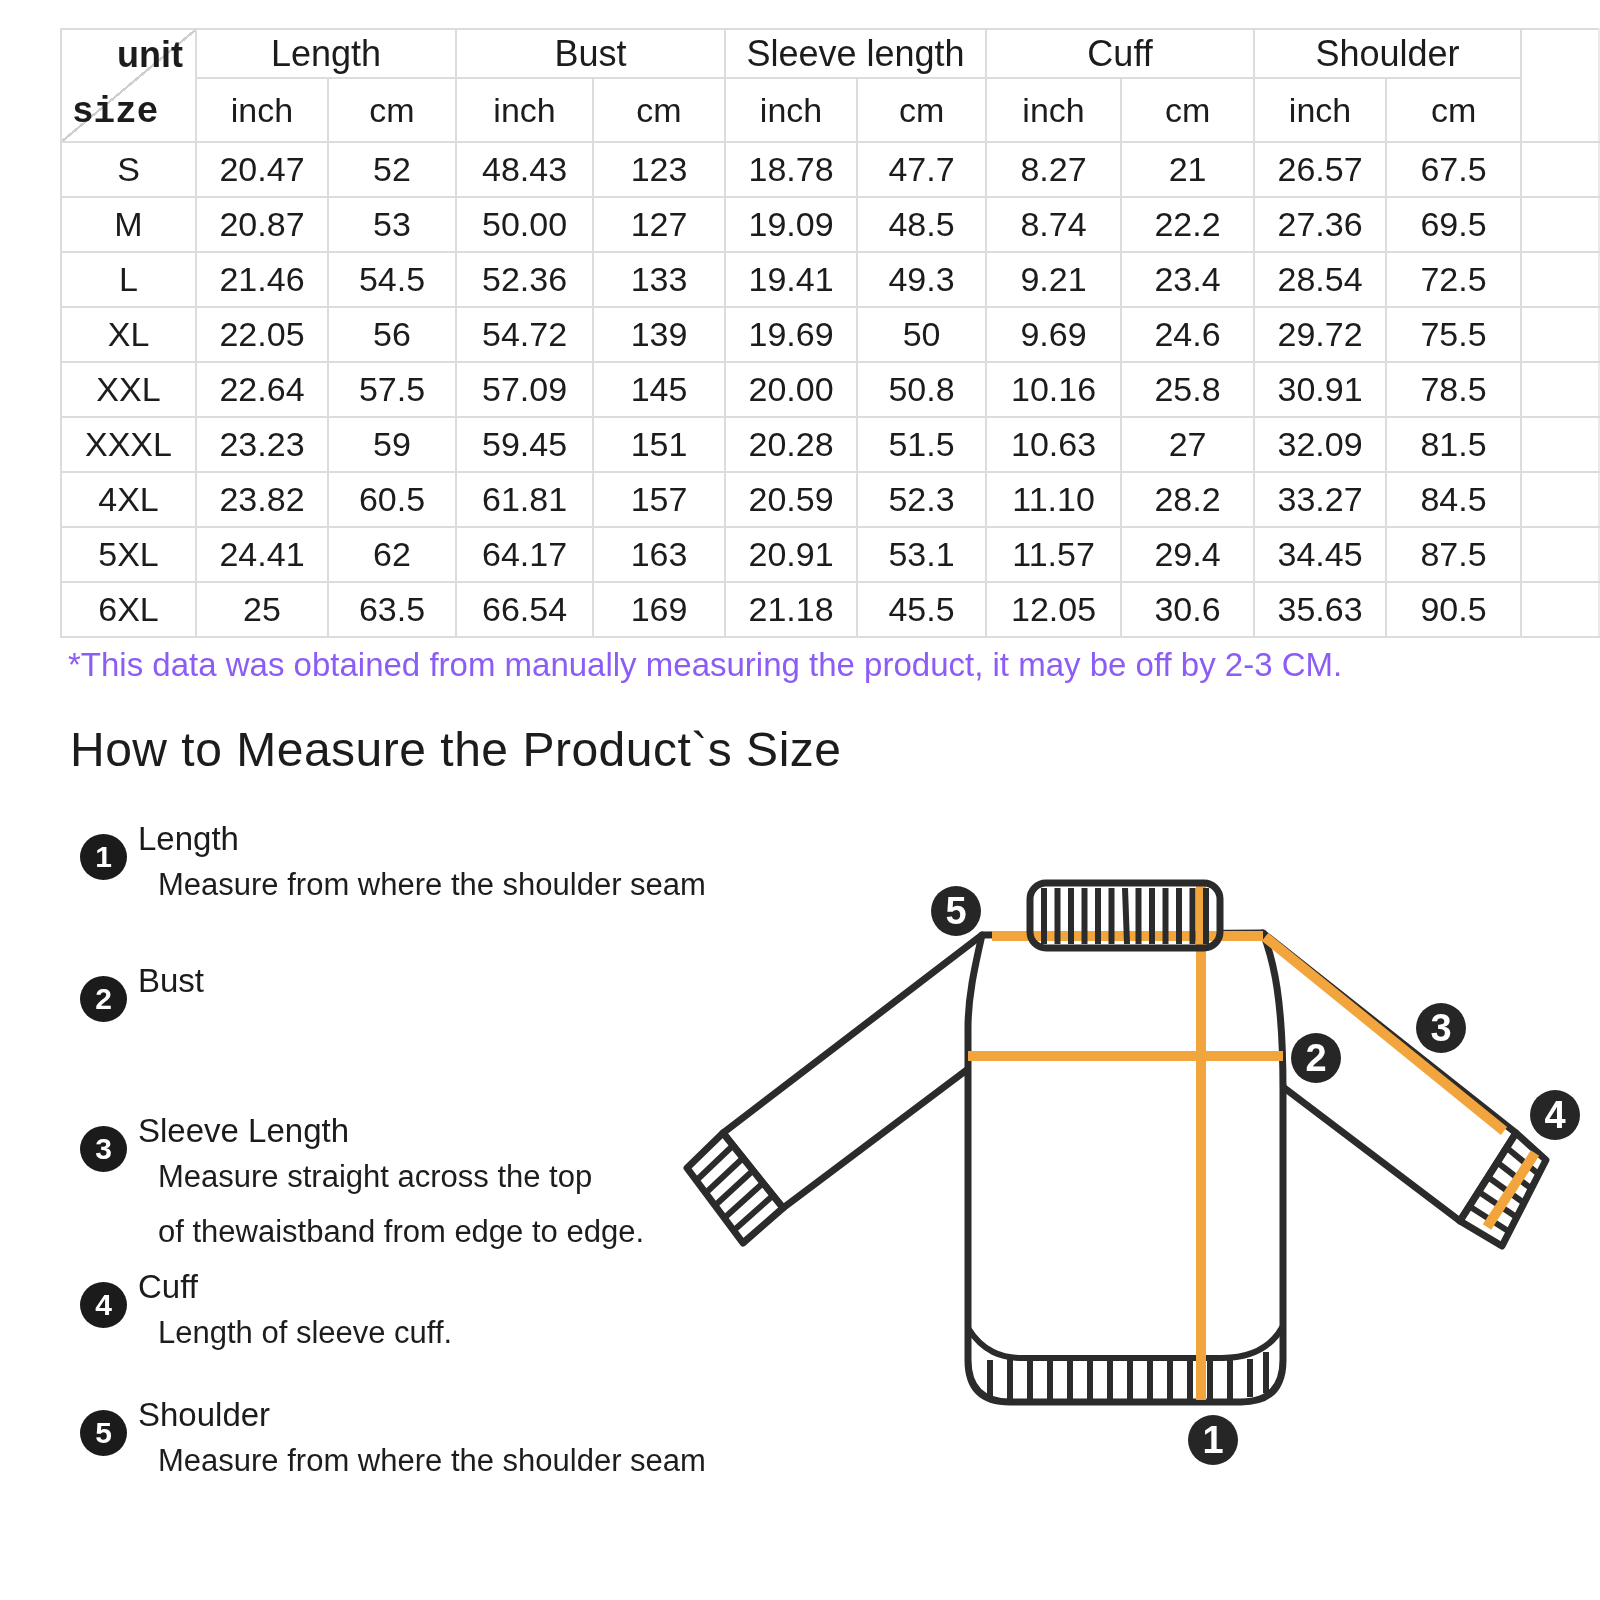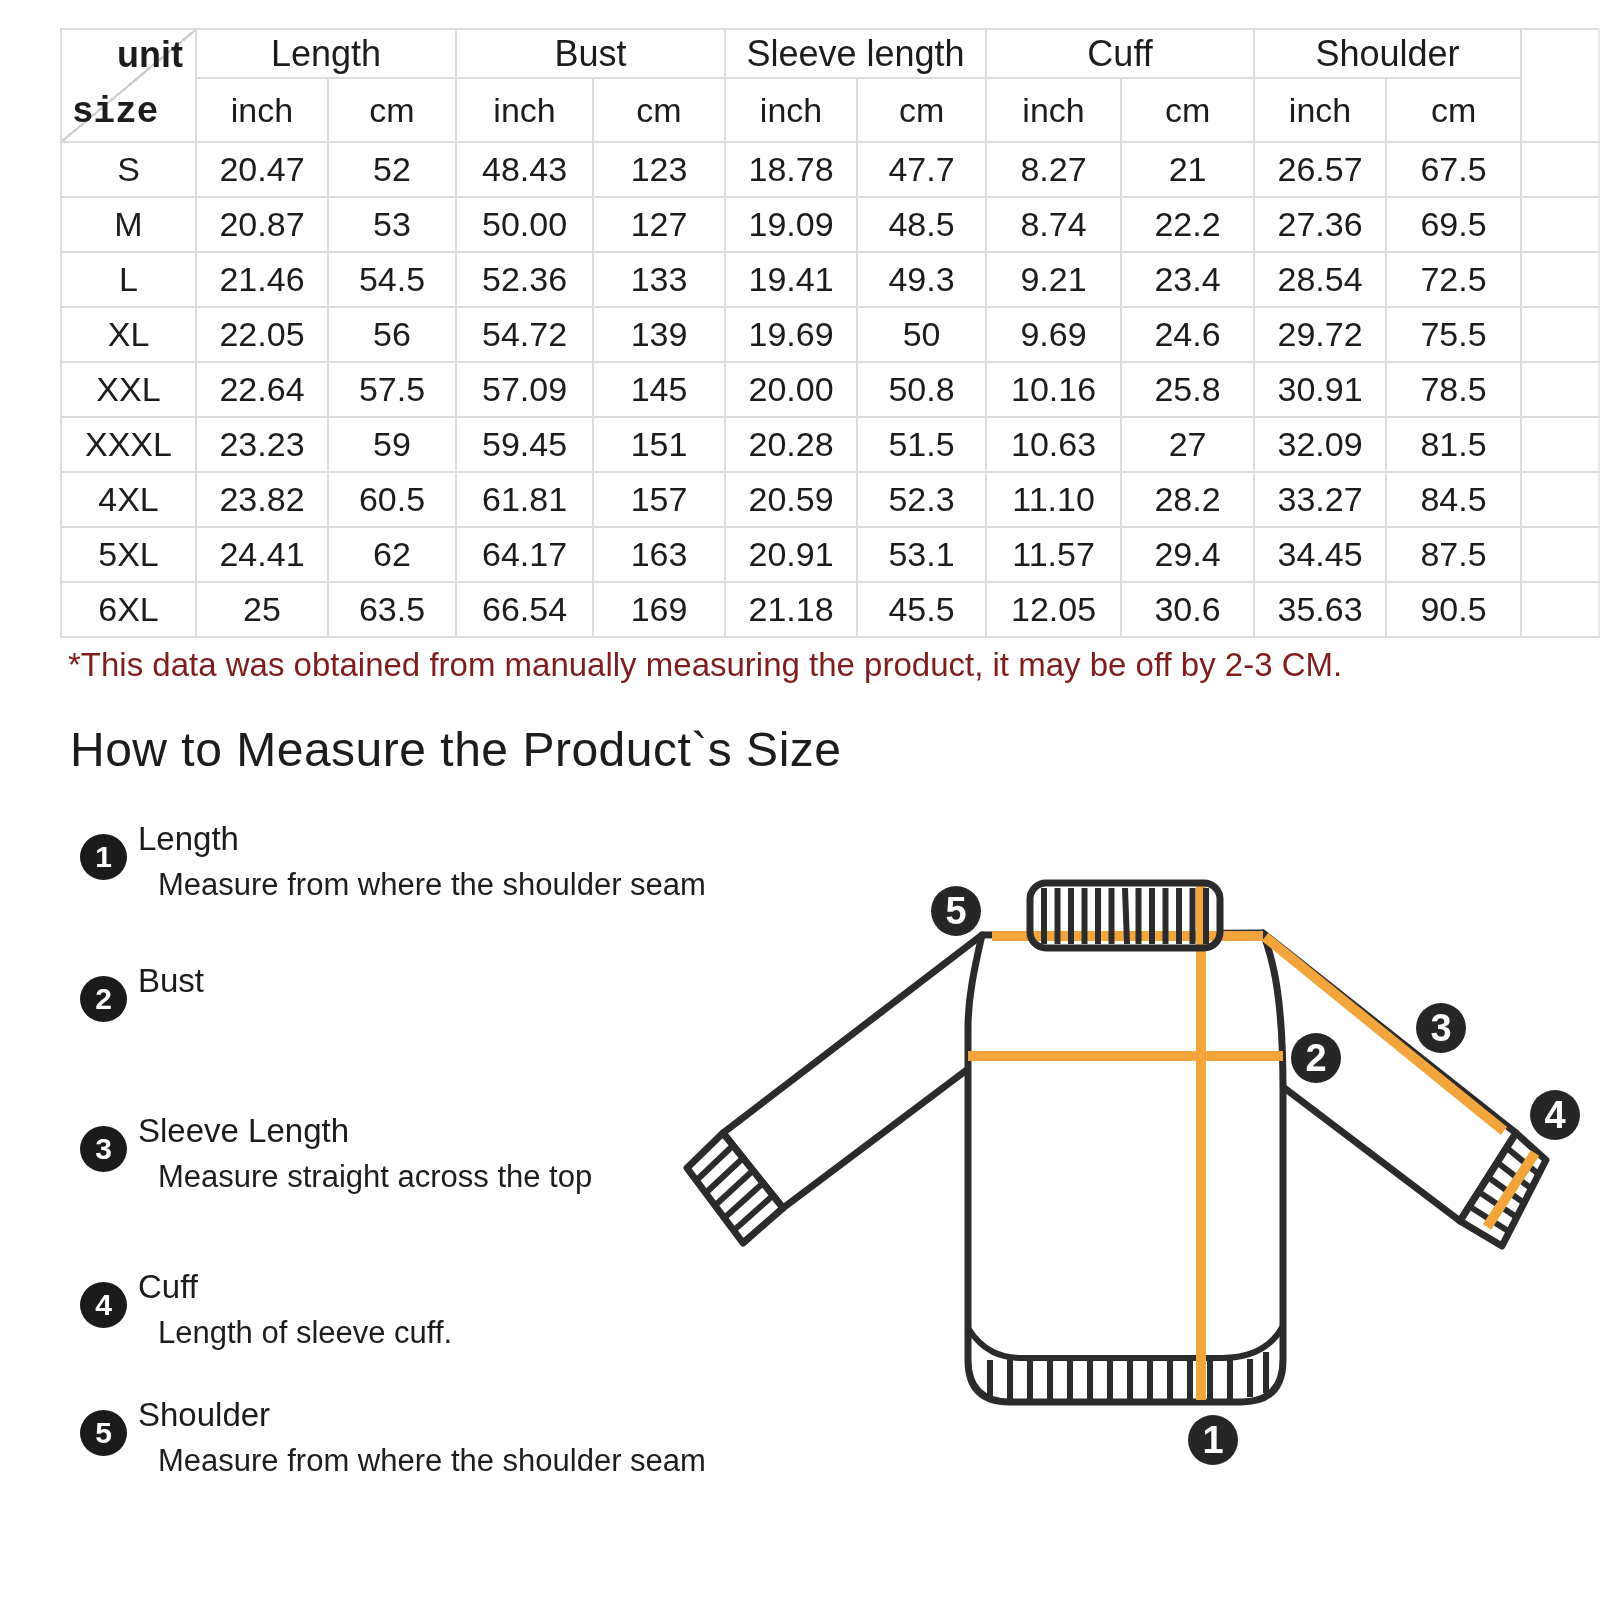--- a/index.html
+++ b/index.html
@@ -22,21 +22,21 @@
   .size-table .hrow2 th{height:62px;font-size:34px;border-radius:17px;}
   .size-table tbody td{height:53px;font-size:34px;}
   .size-table th.corner{position:relative;
     background:linear-gradient(to bottom right,transparent 49.4%,#cfcfcf 49.4%,#cfcfcf 50.8%,transparent 50.8%);
     padding-left:12px;
   }
   .corner .unit{position:absolute;top:4px;right:12px;font-size:36px;font-weight:600;}
   .corner .size{position:absolute;bottom:8px;left:10px;font-size:36px;font-weight:600;font-family:Liberation Mono, monospace;}
   .size-table th.sliver,.size-table td.sliver{border-right-color:#e9e9e9;}
   
-  .note{position:absolute;left:68px;top:646px;font-size:33px;color:#7f1d1d;}
+  .note{position:absolute;left:68px;top:646px;font-size:33px;color:#8b5cf6;}
   .section-title{position:absolute;left:70px;top:722px;font-size:48px;color:#1c1c1c;font-weight:400;letter-spacing:0.5px;text-align:right;}
   
   .step{position:absolute;left:80px;width:760px;}
   .badge{
     position:absolute;left:0;top:14px;width:47px;height:46px;border-radius:50%;
     background:#1b1b1b;color:#ffffff;font-size:30px;font-weight:700;
     display:flex;align-items:center;justify-content:center;
   }
   .step-title{margin-left:58px;font-size:33px;line-height:37px;color:#1b1b1b;}
   .step-lines{margin-left:78px;font-size:31px;line-height:55px;color:#1d1d1d;}
@@ -232,20 +232,21 @@
     </div>
     <div class="step" style="top: 962px;">
       <div class="badge">2</div>
       <div class="step-title">Bust</div>
     </div>
     <div class="step" style="top: 1112px;">
       <div class="badge">3</div>
       <div class="step-title">Sleeve Length</div>
       <div class="step-lines">
         <p>Measure straight across the top</p>
+        <p>of thewaistband from edge to edge.</p>
       </div>
     </div>
     <div class="step" style="top: 1268px;">
       <div class="badge">4</div>
       <div class="step-title">Cuff</div>
       <div class="step-lines">
         <p>Length of sleeve cuff.</p>
       </div>
     </div>
     <div class="step" style="top: 1396px;">

